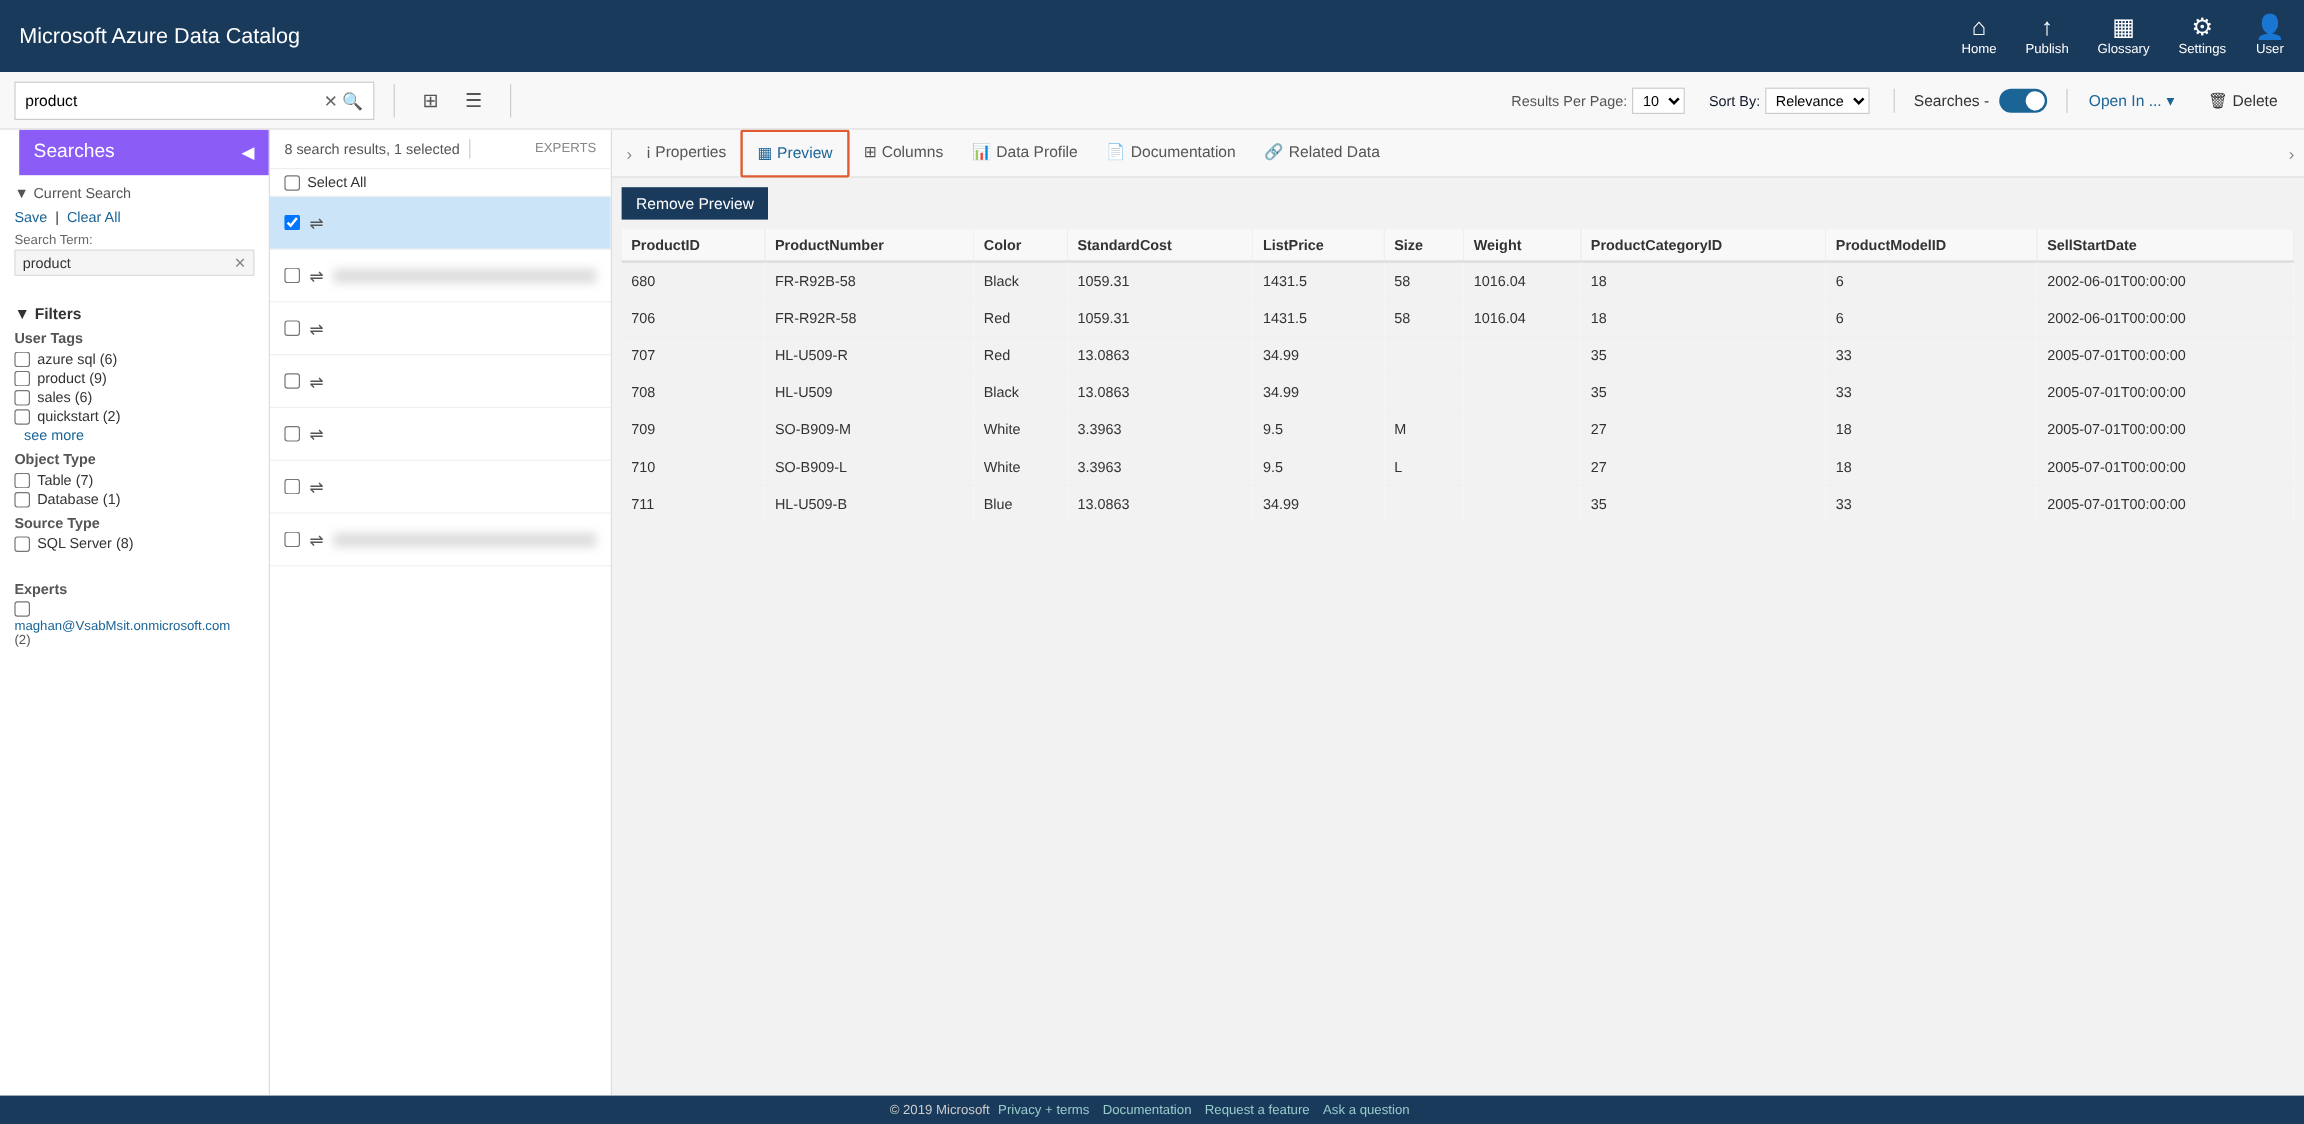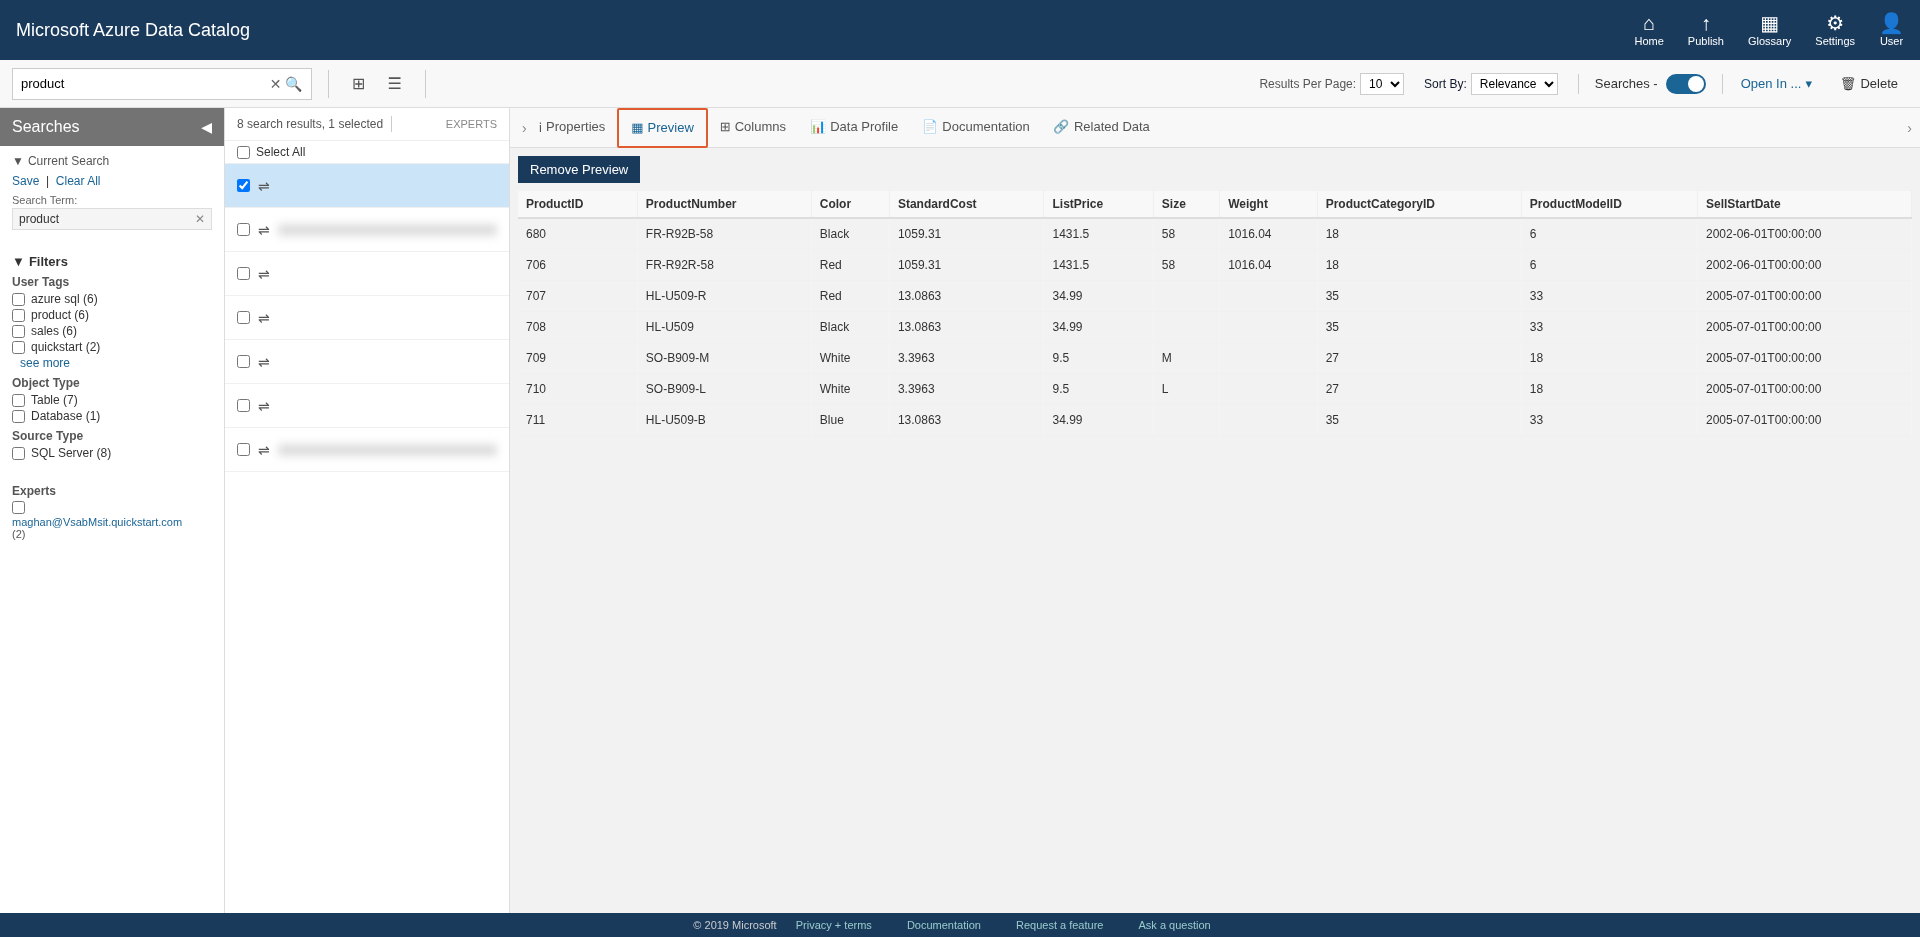--- a/index.html
+++ b/index.html
@@ -111,28 +111,29 @@
     .sidebar {
       width: 225px;
       background: white;
       border-right: 1px solid #ddd;
       display: flex;
       flex-direction: column;
       flex-shrink: 0;
       overflow-y: auto;
     }
     .sidebar-header {
-      background: #737373;
+      background: #8b5cf6;
       color: white;
       padding: 10px 12px;
       font-size: 16px;
       font-weight: 400;
       display: flex;
       align-items: center;
       justify-content: space-between;
+      margin-left: 16px;
     }
     .sidebar-collapse { cursor: pointer; font-size: 14px; color: white; }
     .sidebar-section { padding: 8px 12px; }
     .current-search-header { font-size: 12px; color: #555; margin-bottom: 6px; display: flex; align-items: center; gap: 4px; cursor: pointer; }
     .save-clear { font-size: 12px; margin-bottom: 6px; }
     .save-clear a { color: #1a6496; text-decoration: none; cursor: pointer; }
     .search-term-label { font-size: 11px; color: #666; margin-bottom: 2px; }
     .search-term-value { display: flex; align-items: center; justify-content: space-between; background: #f5f5f5; padding: 3px 6px; font-size: 12px; border: 1px solid #ddd; }
     .remove-term { cursor: pointer; color: #888; font-size: 12px; }
     .filter-header { font-size: 13px; font-weight: 600; color: #333; margin: 8px 0 4px; cursor: pointer; display: flex; align-items: center; gap: 4px; }
@@ -261,21 +262,21 @@
 
     
     .footer {
       background: #1a3a5c;
       color: #ccc;
       text-align: center;
       padding: 6px;
       font-size: 11px;
       flex-shrink: 0;
     }
-    .footer a { color: #9cc; margin: 0 16px; text-decoration: none; cursor: pointer; }
+    .footer a { color: #9cc; margin: 0 4px; text-decoration: none; cursor: pointer; }
 
     
     .results-list::-webkit-scrollbar, .preview-area::-webkit-scrollbar, .sidebar::-webkit-scrollbar { width: 6px; height: 6px; }
     .results-list::-webkit-scrollbar-thumb, .preview-area::-webkit-scrollbar-thumb, .sidebar::-webkit-scrollbar-thumb { background: #ccc; border-radius: 3px; }
 
     .results-panel-header-col {
       font-size: 11px;
       color: #888;
       flex: 1;
       text-align: right;
@@ -382,21 +383,21 @@
         <span>▼</span>
         <span>Filters</span>
       </div>
       <div class="filter-group-title">User Tags</div>
       <div class="filter-item">
         <input type="checkbox" id="tag0" style="">
         <label for="tag0">azure sql (6)</label>
       </div>
       <div class="filter-item">
         <input type="checkbox" id="tag1" style="">
-        <label for="tag1">product (6)</label>
+        <label for="tag1">product (9)</label>
       </div>
       <div class="filter-item">
         <input type="checkbox" id="tag2" style="">
         <label for="tag2">sales (6)</label>
       </div>
       <div class="filter-item">
         <input type="checkbox" id="tag3" style="">
         <label for="tag3">quickstart (2)</label>
       </div>
       <div class="see-more">see more</div>
@@ -415,21 +416,21 @@
       <div class="filter-item">
         <input type="checkbox" id="st0" style="">
         <label for="st0">SQL Server (8)</label>
       </div>
     </div>
     <div class="experts-section">
       <div class="filter-group-title">Experts</div>
       <div class="filter-item">
         <input type="checkbox" id="ex0" style="">
       </div>
-      <div class="experts-email">maghan@VsabMsit.quickstart.com</div>
+      <div class="experts-email">maghan@VsabMsit.onmicrosoft.com</div>
       <div class="experts-count">(2)</div>
     </div>
   </aside>
 
   <div class="results-panel">
     <div class="results-header">
       <span>8 search results, 1 selected</span>
       <div class="divider"></div>
       <span class="results-panel-header-col">EXPERTS</span>
     </div>

